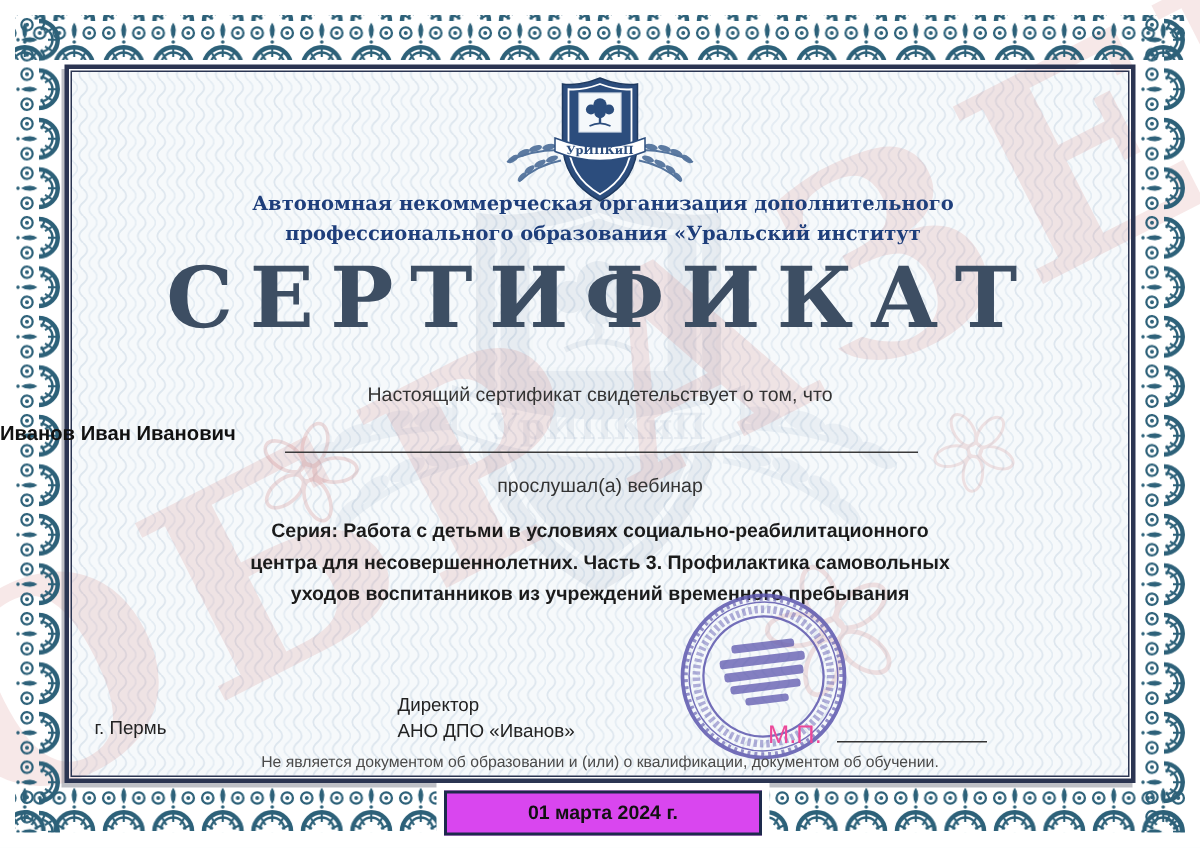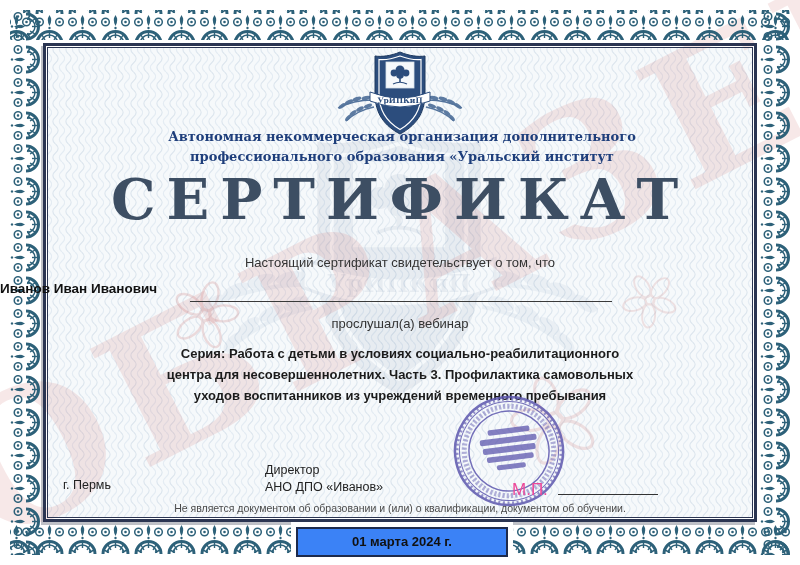--- a/index.html
+++ b/index.html
@@ -41,21 +41,21 @@
   }
   .stamp { position:absolute; left:450px; top:392px; z-index:3; }
   .city { position:absolute; left:63px; top:478px; z-index:3; font-size:12.5px; color:#222222; }
   .director { position:absolute; left:265px; top:462px; z-index:3; font-size:12.5px; color:#222222; line-height:1.35; }
   .director span { display:block; }
   .mp { position:absolute; left:512px; top:480px; z-index:4; font-size:17px; color:#ec4899; }
   .sig-line { position:absolute; left:558px; top:494px; width:100px; border-top:1.2px solid #333333; z-index:3; }
   .disclaimer { position:absolute; top:502px; left:0; right:0; text-align:center; z-index:3; font-size:10.5px; color:#4a4a4a; }
   .datebox {
     position:absolute; left:296px; top:527px; width:208px; height:26px; z-index:6;
-    background:#3b82f6; border:2px solid #1d2a4c; box-shadow:0 0 0 5px #ffffff;
+    background:#d946ef; border:2px solid #1d2a4c; box-shadow:0 0 0 5px #ffffff;
     text-align:center; line-height:26px; font-size:13px; font-weight:bold; color:#111111;
   }
 </style>
 </head>
 <body>
 
 <div class="page">
 
   <svg class="bg" width="800" height="565" viewBox="0 0 800 565">
     <defs>

